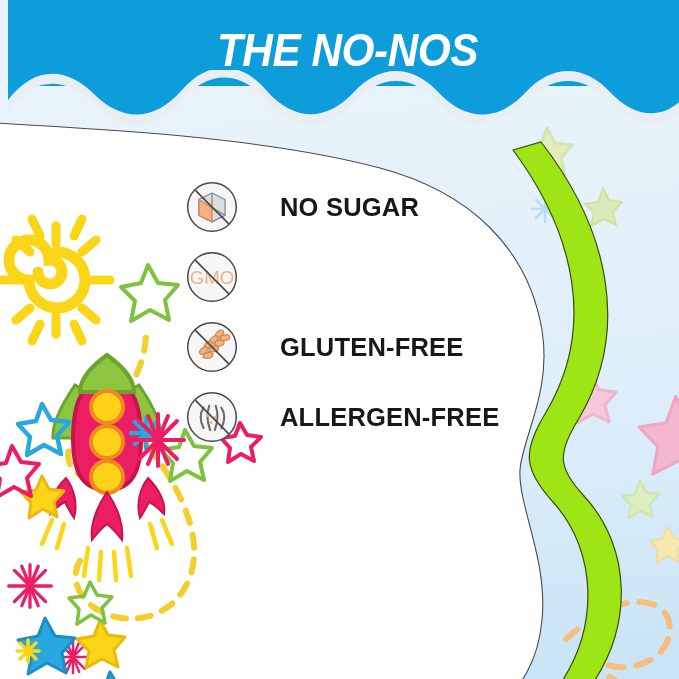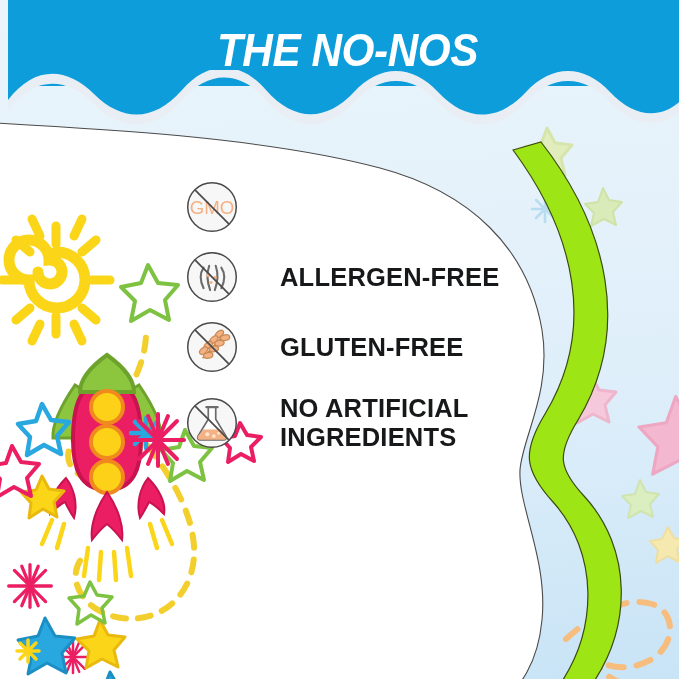--- a/index.html
+++ b/index.html
@@ -235,29 +235,64 @@
                C 200 60, 232 60, 258 90 C 286 122, 318 122, 346 92
                C 372 64, 404 64, 430 92 C 458 122, 490 122, 518 92
                C 544 64, 576 64, 602 92 C 628 120, 658 120, 679 94
                L 679 0 L 0 0 Z" fill="#0d9ddb"></path>
     </svg>
     <div class="header-title">THE NO-NOS</div>
   </div>
 
   <div class="list">
 
+    <div class="row">
+      <div class="badge">
+        <svg viewBox="0 0 60 60" width="56" height="56">
+          <circle cx="30" cy="30" r="26" fill="#f7f7f7" stroke="#4a4a4a" stroke-width="1.6"></circle>
+          <g stroke="#8a8a8a" stroke-width="1.4" fill="none">
+            <path d="M30 15 L44 22 L44 39 L30 46 L16 39 L16 22 Z" fill="#dcdcdc"></path>
+            <path d="M30 15 L30 31 M30 31 L16 39 M30 31 L44 39"></path>
+          </g>
+          <path d="M16 22 L30 31 L30 46 L16 39 Z" fill="#f4b183" stroke="#c98a54" stroke-width="1.4"></path>
+          <line x1="12" y1="12" x2="48" y2="48" stroke="#4a4a4a" stroke-width="1.8"></line>
+        </svg>
+      </div>
+      <div class="label">NO SUGAR</div>
+    </div>
 
     <div class="row">
       <div class="badge">
         <svg viewBox="0 0 60 60" width="56" height="56">
           <circle cx="30" cy="30" r="26" fill="#f7f7f7" stroke="#4a4a4a" stroke-width="1.6"></circle>
           <text x="30" y="38" text-anchor="middle" font-family="Liberation Sans, sans-serif" font-size="20" fill="#f4b183">GMO</text>
           <line x1="12" y1="12" x2="48" y2="48" stroke="#4a4a4a" stroke-width="1.8"></line>
         </svg>
       </div>
+    </div>
+
+    <div class="row">
+      <div class="badge">
+        <svg viewBox="0 0 60 60" width="56" height="56">
+          <circle cx="30" cy="30" r="26" fill="#f7f7f7" stroke="#4a4a4a" stroke-width="1.6"></circle>
+          <g stroke="#c98a54" stroke-width="1.3" fill="#f4b183">
+            <path d="M20 42 C 26 36, 34 26, 42 18" fill="none" stroke-width="2"></path>
+            <ellipse cx="38" cy="16" rx="5" ry="3" transform="rotate(-40 38 16)"></ellipse>
+            <ellipse cx="44" cy="20" rx="5" ry="3" transform="rotate(-10 44 20)"></ellipse>
+            <ellipse cx="32" cy="22" rx="5" ry="3" transform="rotate(-40 32 22)"></ellipse>
+            <ellipse cx="38" cy="26" rx="5" ry="3" transform="rotate(-10 38 26)"></ellipse>
+            <ellipse cx="26" cy="28" rx="5" ry="3" transform="rotate(-40 26 28)"></ellipse>
+            <ellipse cx="32" cy="32" rx="5" ry="3" transform="rotate(-10 32 32)"></ellipse>
+            <ellipse cx="21" cy="34" rx="5" ry="3" transform="rotate(-40 21 34)"></ellipse>
+            <ellipse cx="26" cy="39" rx="5" ry="3" transform="rotate(-10 26 39)"></ellipse>
+          </g>
+          <line x1="12" y1="12" x2="48" y2="48" stroke="#4a4a4a" stroke-width="1.8"></line>
+        </svg>
+      </div>
+      <div class="label">GLUTEN-FREE</div>
     </div>
 
     <div class="row">
       <div class="badge">
         <svg viewBox="0 0 60 60" width="56" height="56">
           <circle cx="30" cy="30" r="26" fill="#f7f7f7" stroke="#4a4a4a" stroke-width="1.6"></circle>
           <g fill="none" stroke="#6b6b6b" stroke-width="2.2" stroke-linecap="round">
             <path d="M21 20 C 17 26, 17 34, 21 42"></path>
             <path d="M27 18 C 24 27, 25 36, 28 44"></path>
             <path d="M34 18 C 37 27, 36 36, 33 44"></path>
@@ -267,55 +302,16 @@
             <circle cx="26" cy="28" r="2"></circle>
             <circle cx="33" cy="31" r="2"></circle>
             <circle cx="29" cy="36" r="1.6"></circle>
           </g>
           <line x1="12" y1="12" x2="48" y2="48" stroke="#4a4a4a" stroke-width="1.8"></line>
         </svg>
       </div>
       <div class="label">ALLERGEN-FREE</div>
     </div>
 
-    <div class="row">
-      <div class="badge">
-        <svg viewBox="0 0 60 60" width="56" height="56">
-          <circle cx="30" cy="30" r="26" fill="#f7f7f7" stroke="#4a4a4a" stroke-width="1.6"></circle>
-          <g stroke="#c98a54" stroke-width="1.3" fill="#f4b183">
-            <path d="M20 42 C 26 36, 34 26, 42 18" fill="none" stroke-width="2"></path>
-            <ellipse cx="38" cy="16" rx="5" ry="3" transform="rotate(-40 38 16)"></ellipse>
-            <ellipse cx="44" cy="20" rx="5" ry="3" transform="rotate(-10 44 20)"></ellipse>
-            <ellipse cx="32" cy="22" rx="5" ry="3" transform="rotate(-40 32 22)"></ellipse>
-            <ellipse cx="38" cy="26" rx="5" ry="3" transform="rotate(-10 38 26)"></ellipse>
-            <ellipse cx="26" cy="28" rx="5" ry="3" transform="rotate(-40 26 28)"></ellipse>
-            <ellipse cx="32" cy="32" rx="5" ry="3" transform="rotate(-10 32 32)"></ellipse>
-            <ellipse cx="21" cy="34" rx="5" ry="3" transform="rotate(-40 21 34)"></ellipse>
-            <ellipse cx="26" cy="39" rx="5" ry="3" transform="rotate(-10 26 39)"></ellipse>
-          </g>
-          <line x1="12" y1="12" x2="48" y2="48" stroke="#4a4a4a" stroke-width="1.8"></line>
-        </svg>
-      </div>
-      <div class="label">GLUTEN-FREE</div>
-    </div>
-
-    <div class="row tall">
-      <div class="badge">
-        <svg viewBox="0 0 60 60" width="56" height="56">
-          <circle cx="30" cy="30" r="26" fill="#f7f7f7" stroke="#4a4a4a" stroke-width="1.6"></circle>
-          <path d="M26 13 L34 13 L34 26 L45 44 C 46 46, 45 48, 43 48 L17 48 C 15 48, 14 46, 15 44 L26 26 Z" fill="#ffffff" stroke="#6b6b6b" stroke-width="1.8"></path>
-          <path d="M21 37 L39 37 L45 44 C 46 46, 45 48, 43 48 L17 48 C 15 48, 14 46, 15 44 Z" fill="#f4b183" stroke="none"></path>
-          <g fill="#fde4cd">
-            <circle cx="25" cy="42" r="2.2"></circle>
-            <circle cx="32" cy="44" r="2"></circle>
-            <circle cx="37" cy="41" r="1.6"></circle>
-          </g>
-          <line x1="24" y1="13" x2="36" y2="13" stroke="#6b6b6b" stroke-width="2.4" stroke-linecap="round"></line>
-          <line x1="12" y1="12" x2="48" y2="48" stroke="#4a4a4a" stroke-width="1.8"></line>
-        </svg>
-      </div>
-      <div class="label">NO ARTIFICIAL
-INGREDIENTS</div>
-    </div>
 
 
   </div>
 </div>
 
 </body></html>

